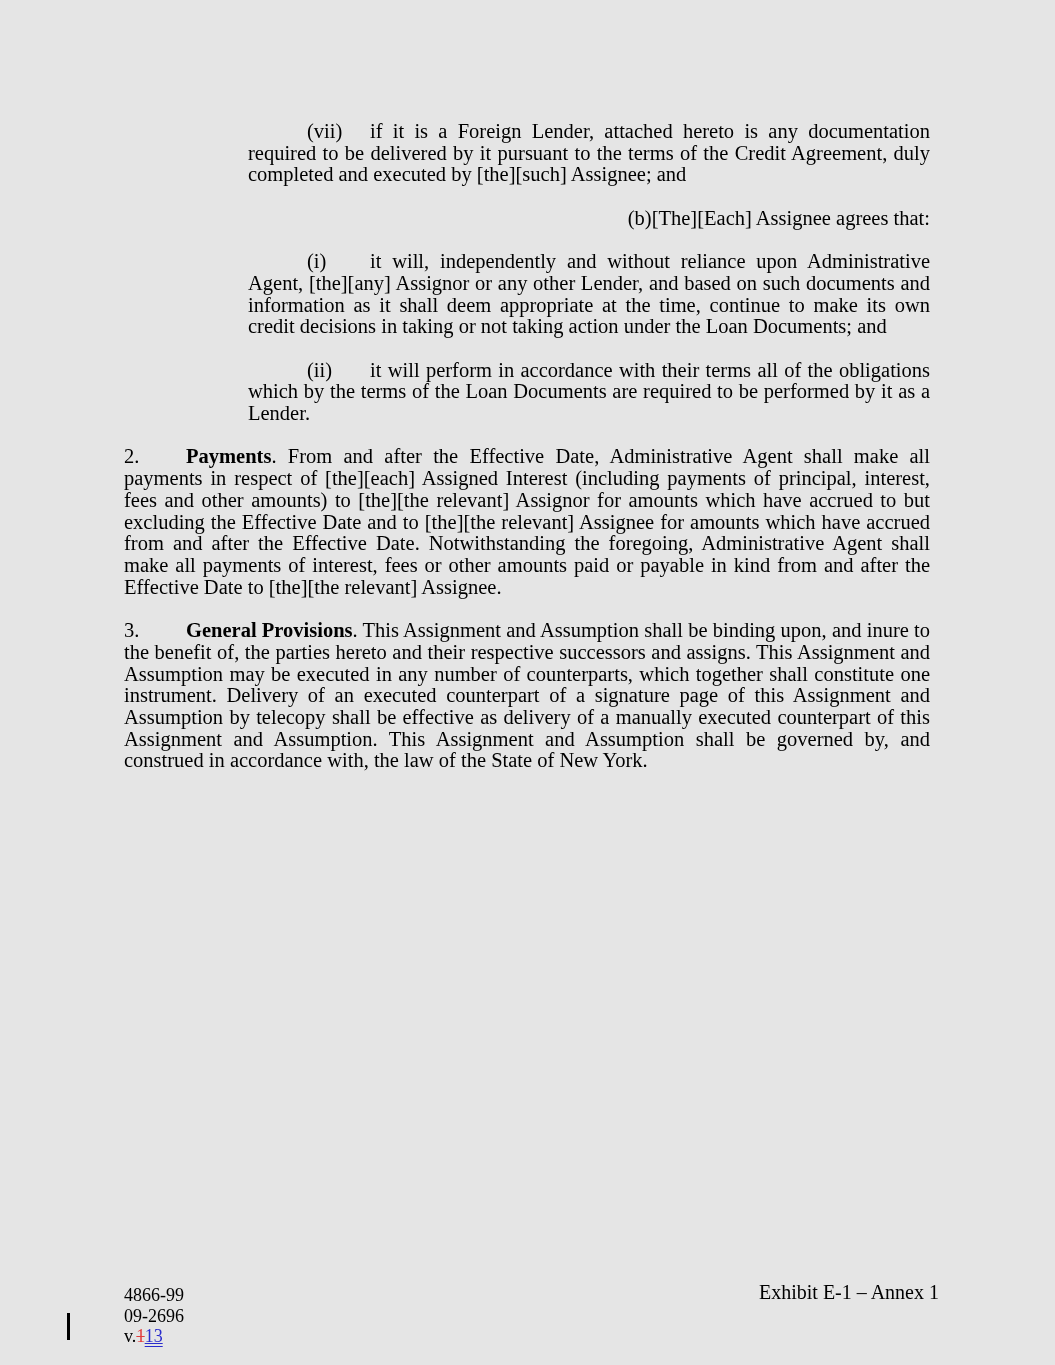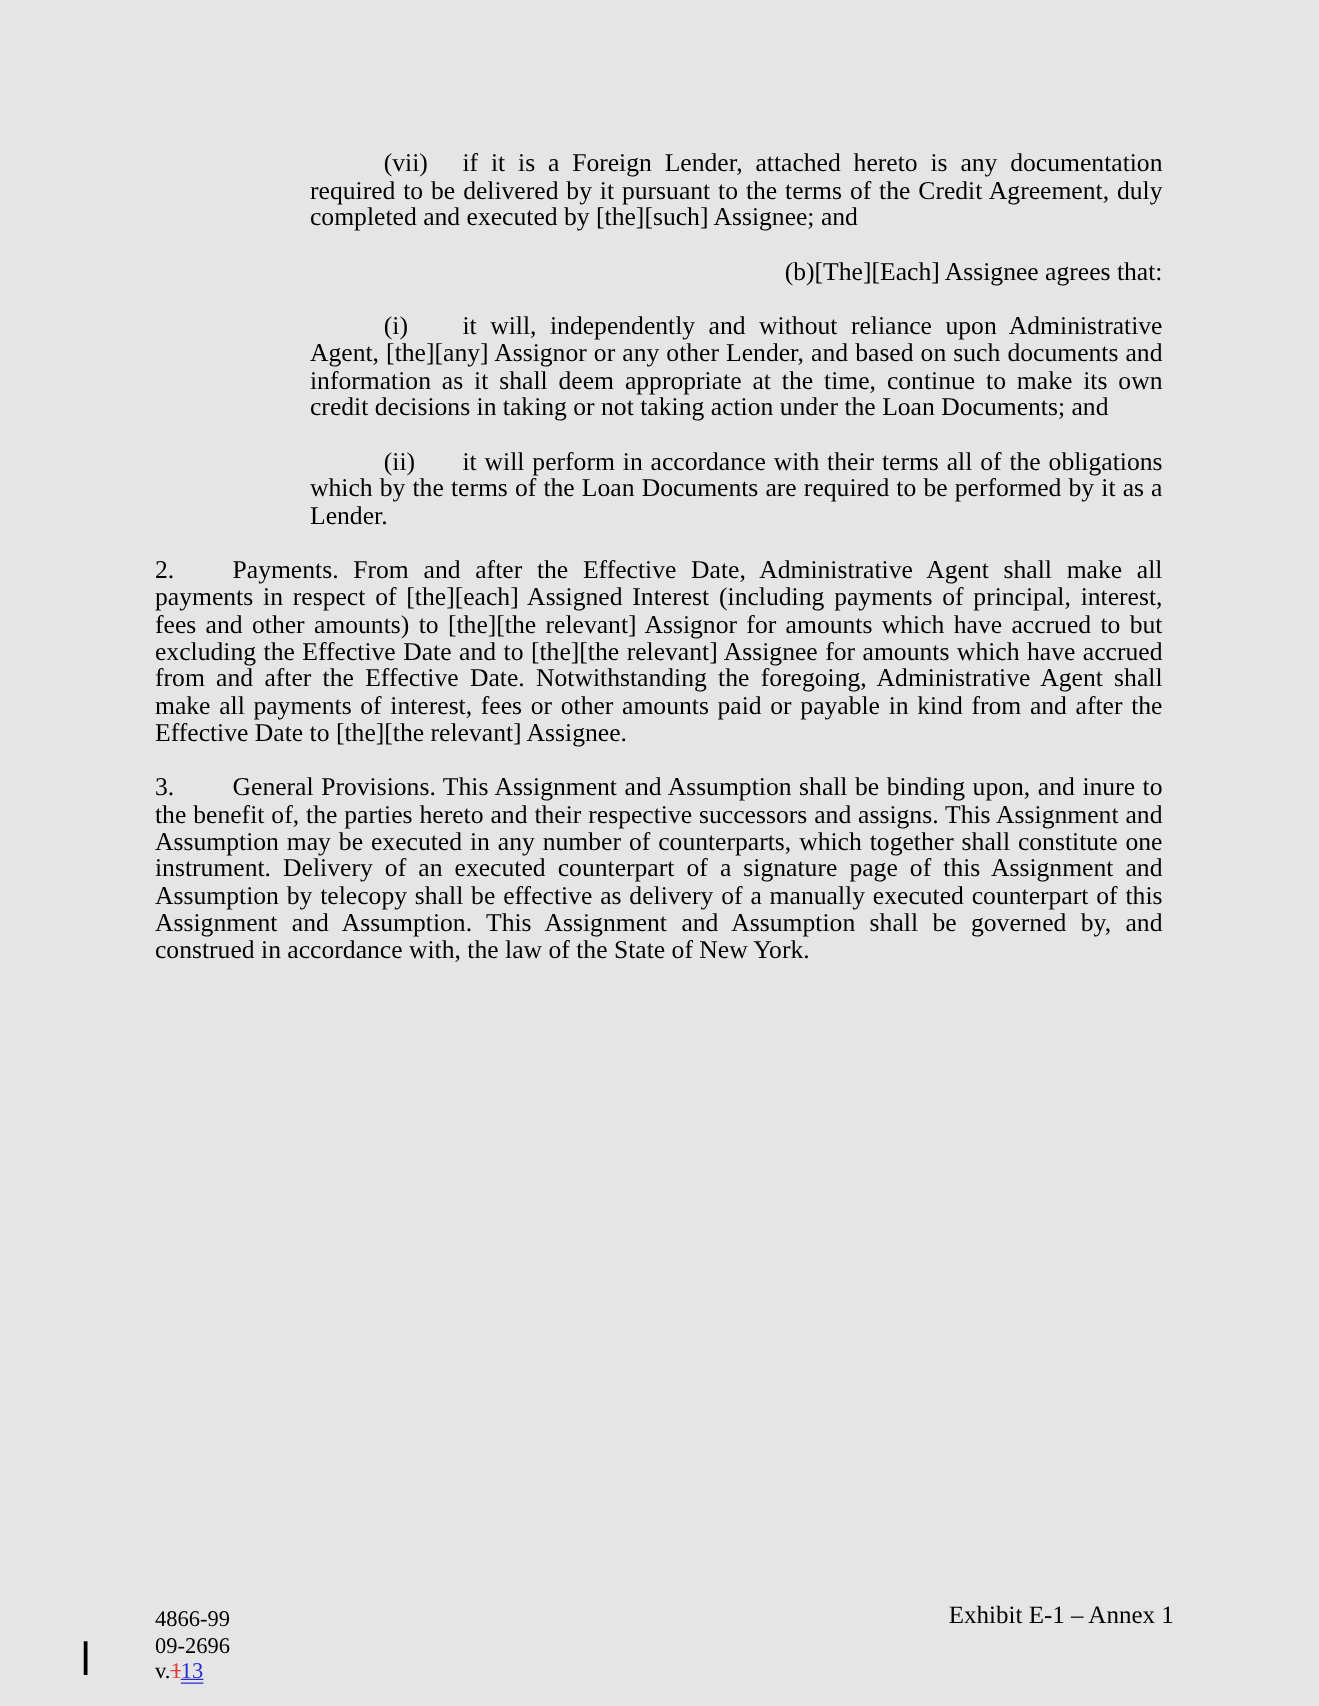--- a/index.html
+++ b/index.html
@@ -42,21 +42,21 @@
   .para.numbered {            
     margin-left: 0;
     text-indent: 0;
   }
   .hang-label {
     display: inline-block;
     text-indent: 0;
   }
   .w63 { width: 63px; }
   .w62 { width: 62px; }
-  .bold { font-weight: normal; }
+  .bold { font-weight: bold; }
 
   .footer-ids {
     position: absolute;
     left: 124px;
     top: 1285px;
     font-size: 18px;
     line-height: 20.5px;
     color: #000000;
   }
   .version-line { white-space: nowrap; }

